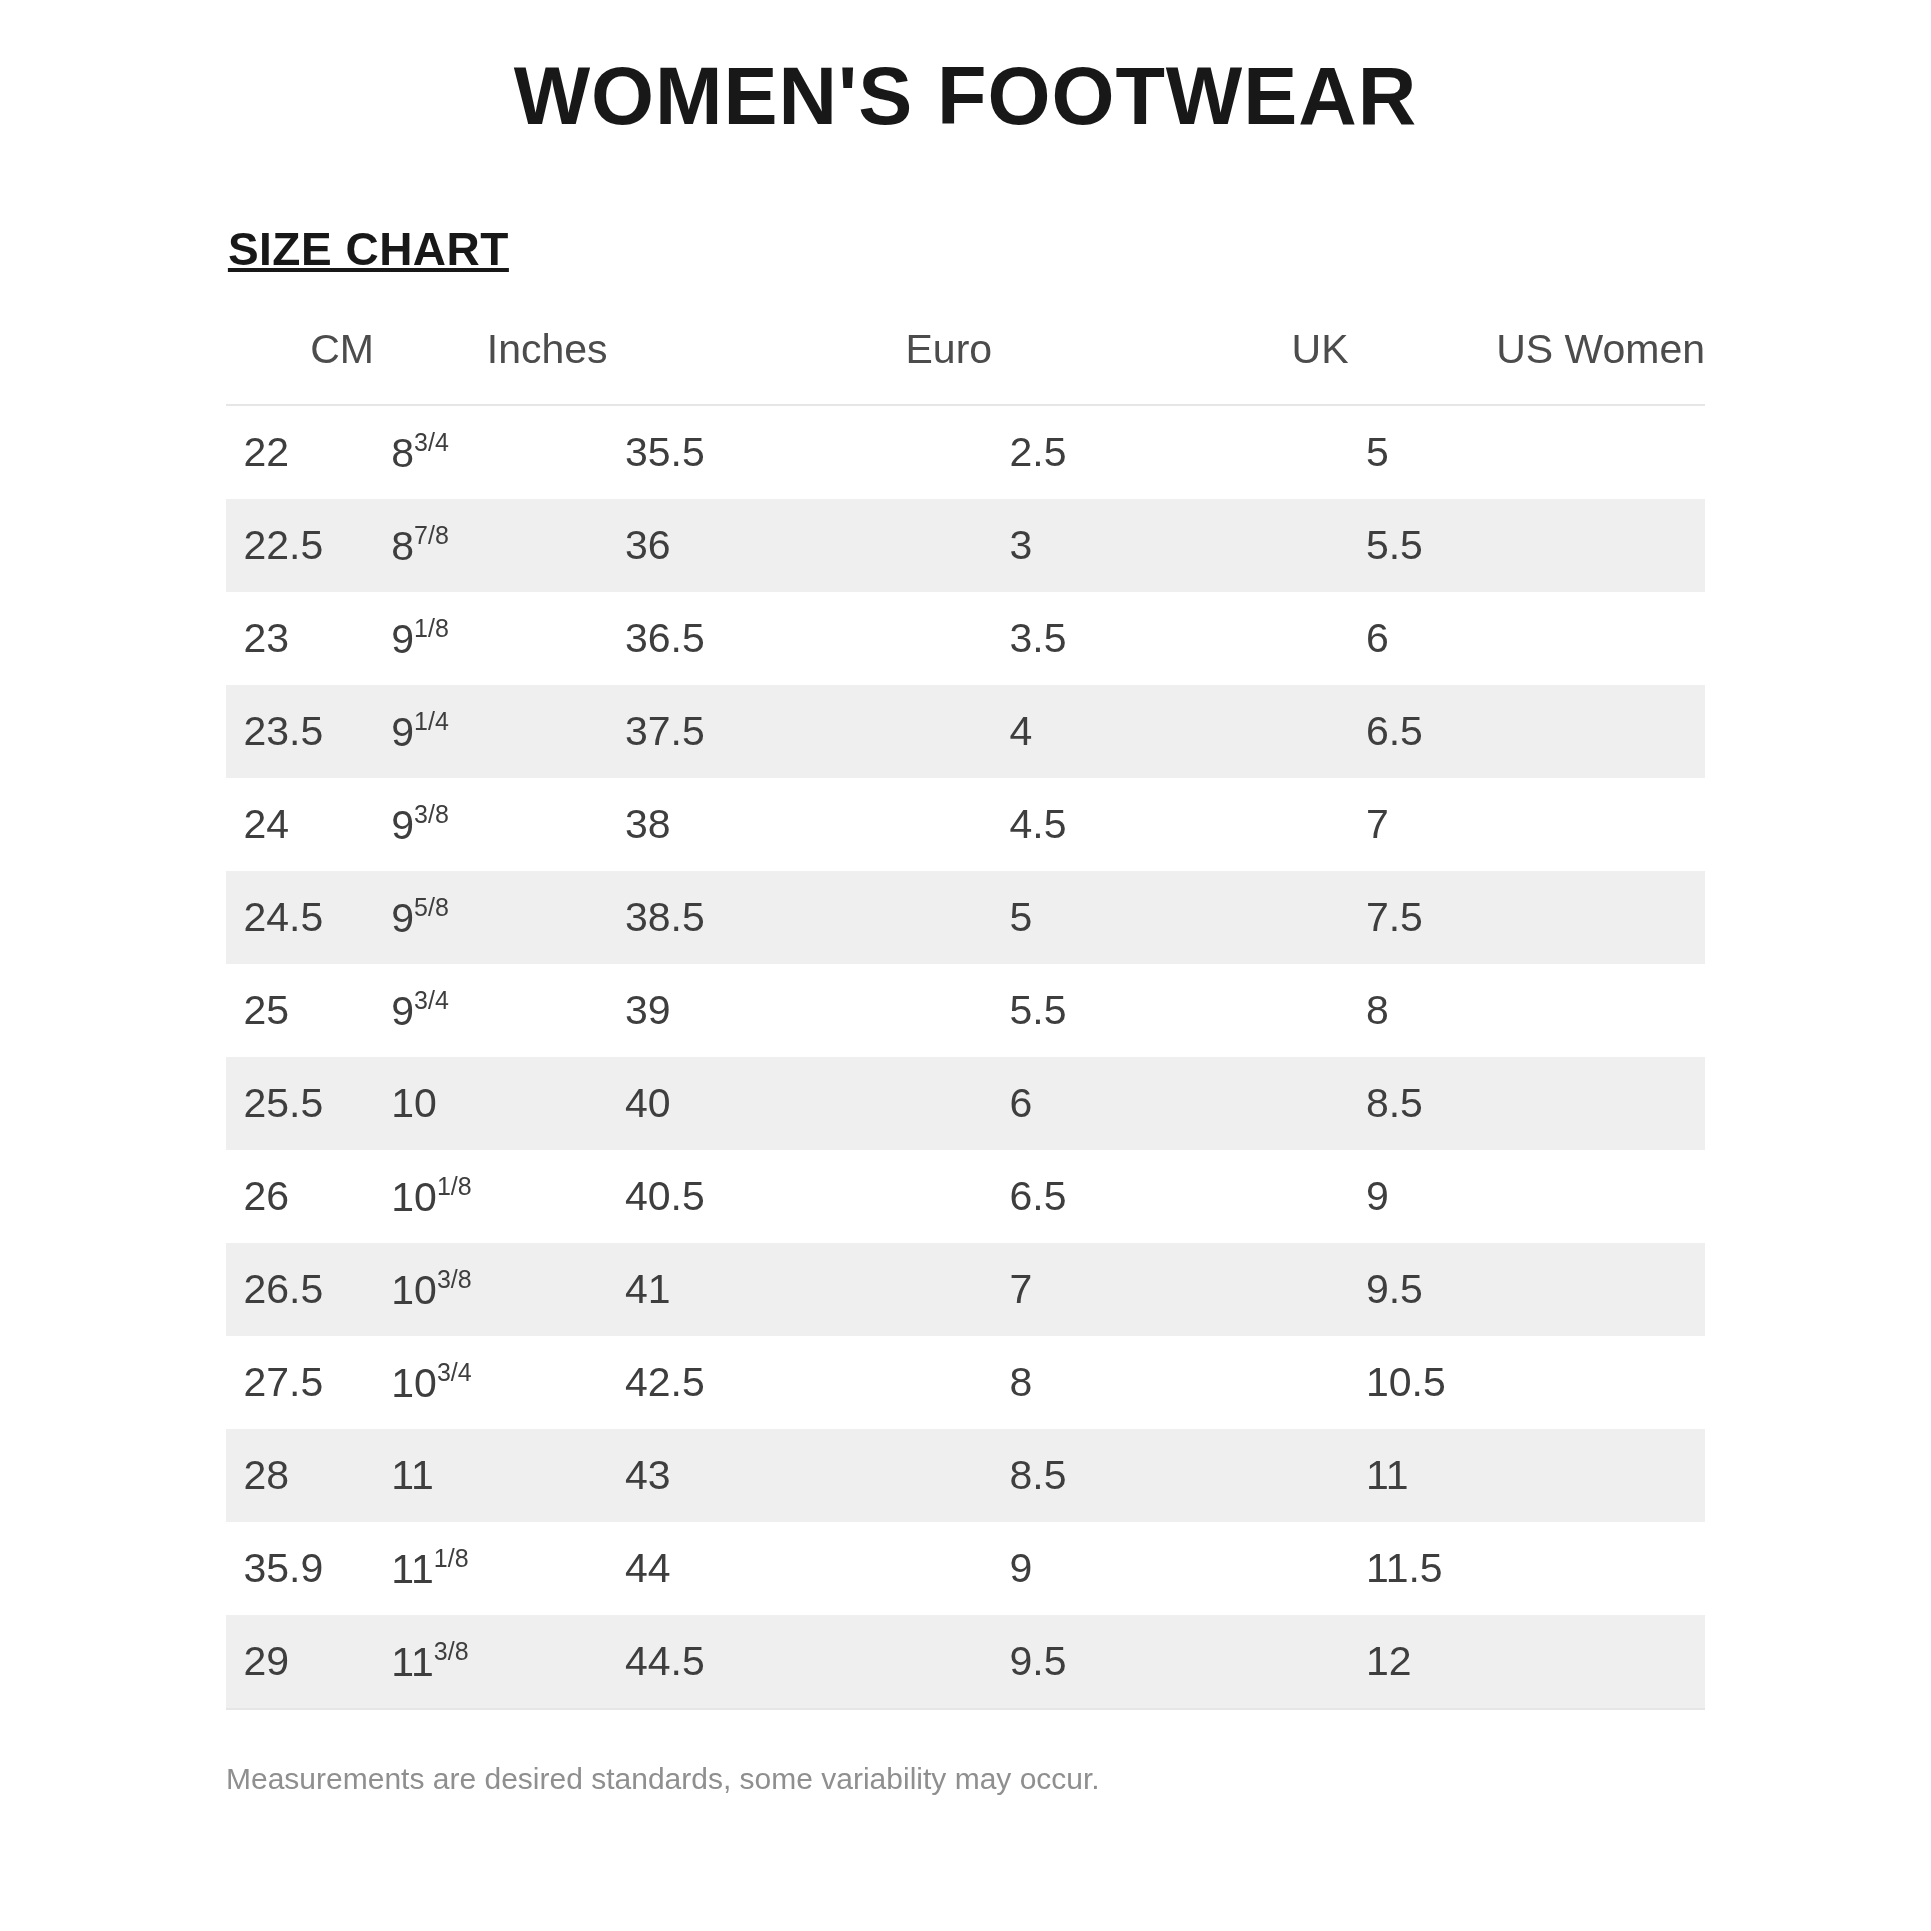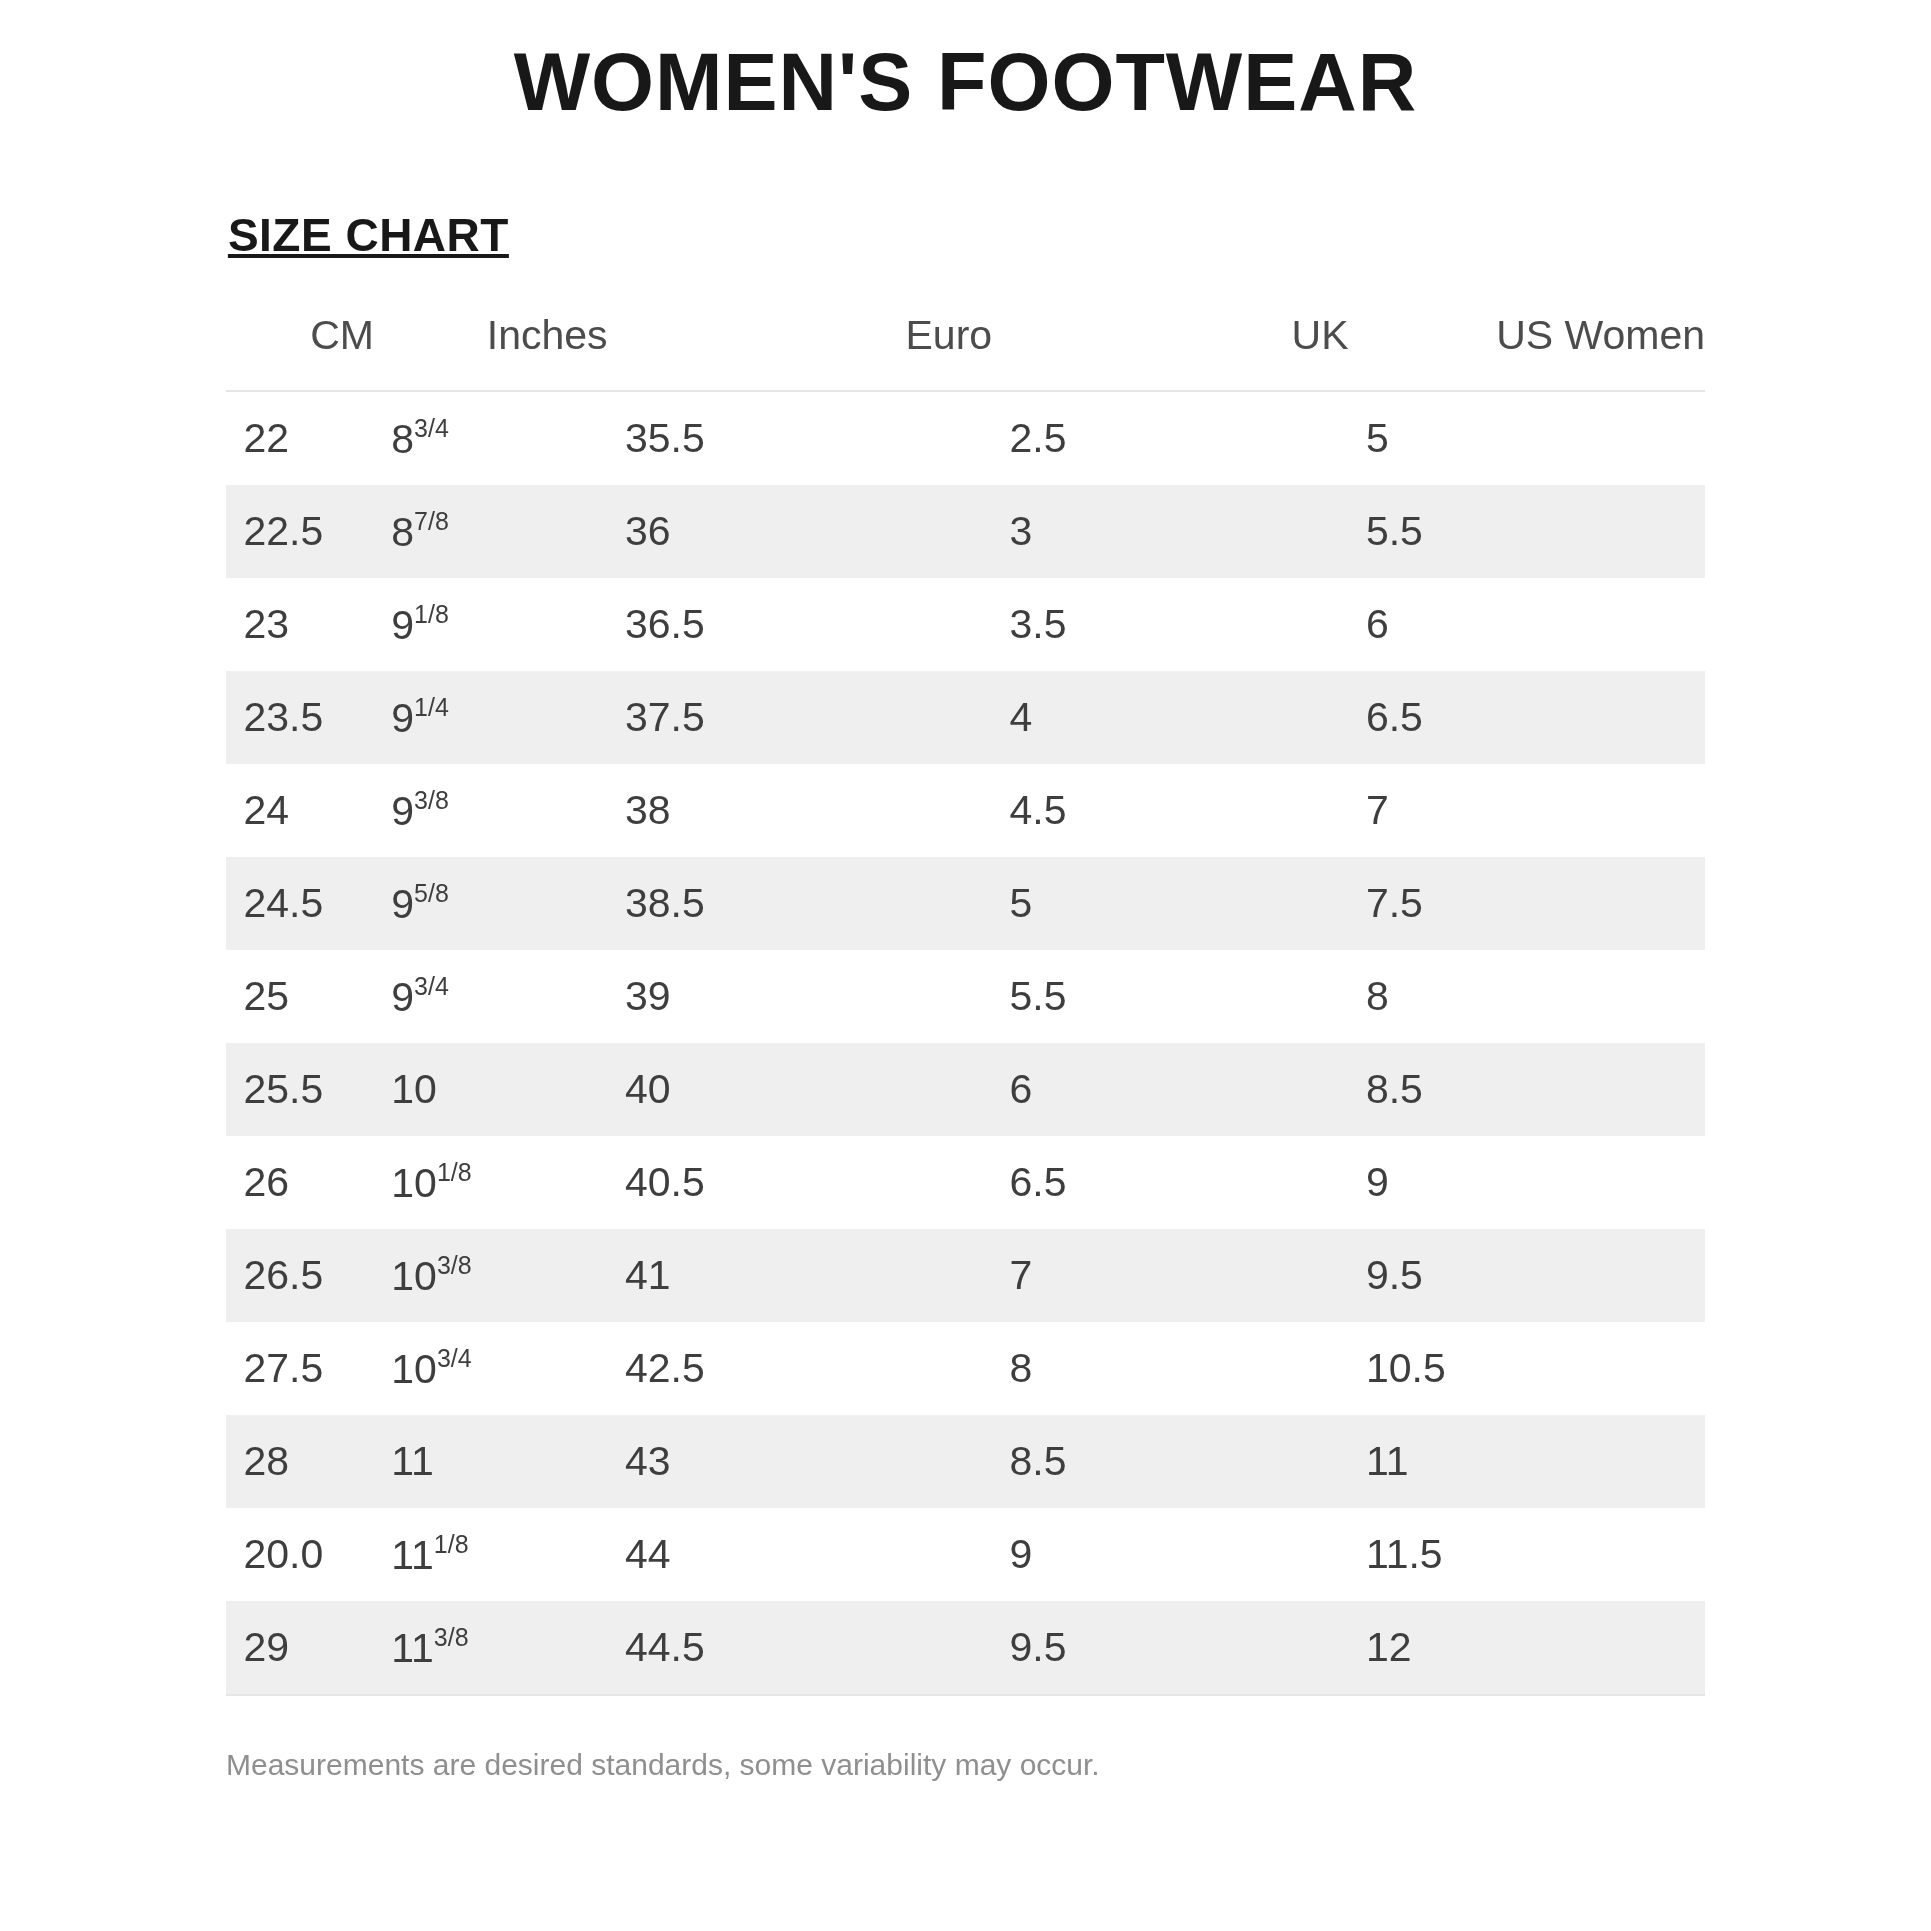--- a/index.html
+++ b/index.html
@@ -7,21 +7,21 @@
     padding: 0;
     width: 1931px;
     height: 1931px;
     background: #ffffff;
     font-family: "Liberation Sans", sans-serif;
     color: #3e3e3e;
     overflow: hidden;
   }
   .container {
     width: 1479px;
-    margin: 0 auto;
+    margin: 14px auto;
     padding-top: 42px;
   }
   .page-title {
     margin: 0;
     text-align: center;
     font-size: 81px;
     line-height: 1.0;
     font-weight: bold;
     color: #181818;
     letter-spacing: 1px;
@@ -179,21 +179,21 @@
           <td>10.5</td>
         </tr>
         <tr>
           <td>28</td>
           <td>11</td>
           <td>43</td>
           <td>8.5</td>
           <td>11</td>
         </tr>
         <tr>
-          <td>20.0</td>
+          <td>35.9</td>
           <td>11<span class="frac">1/8</span></td>
           <td>44</td>
           <td>9</td>
           <td>11.5</td>
         </tr>
         <tr>
           <td>29</td>
           <td>11<span class="frac">3/8</span></td>
           <td>44.5</td>
           <td>9.5</td>

